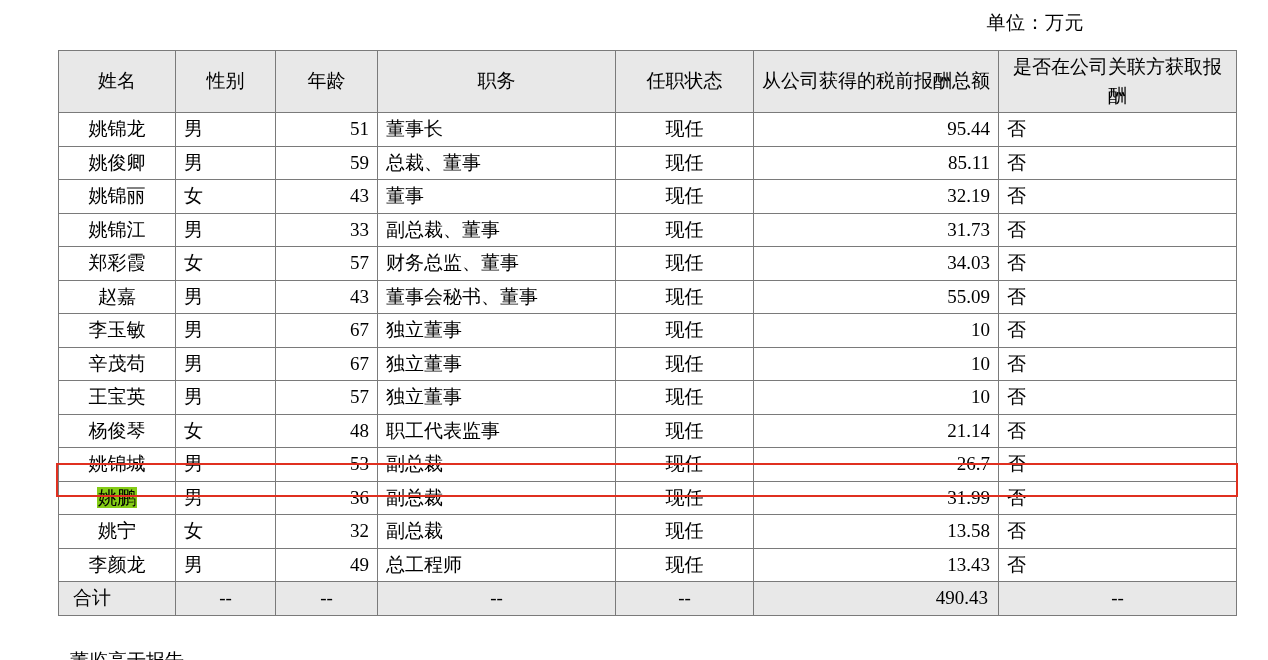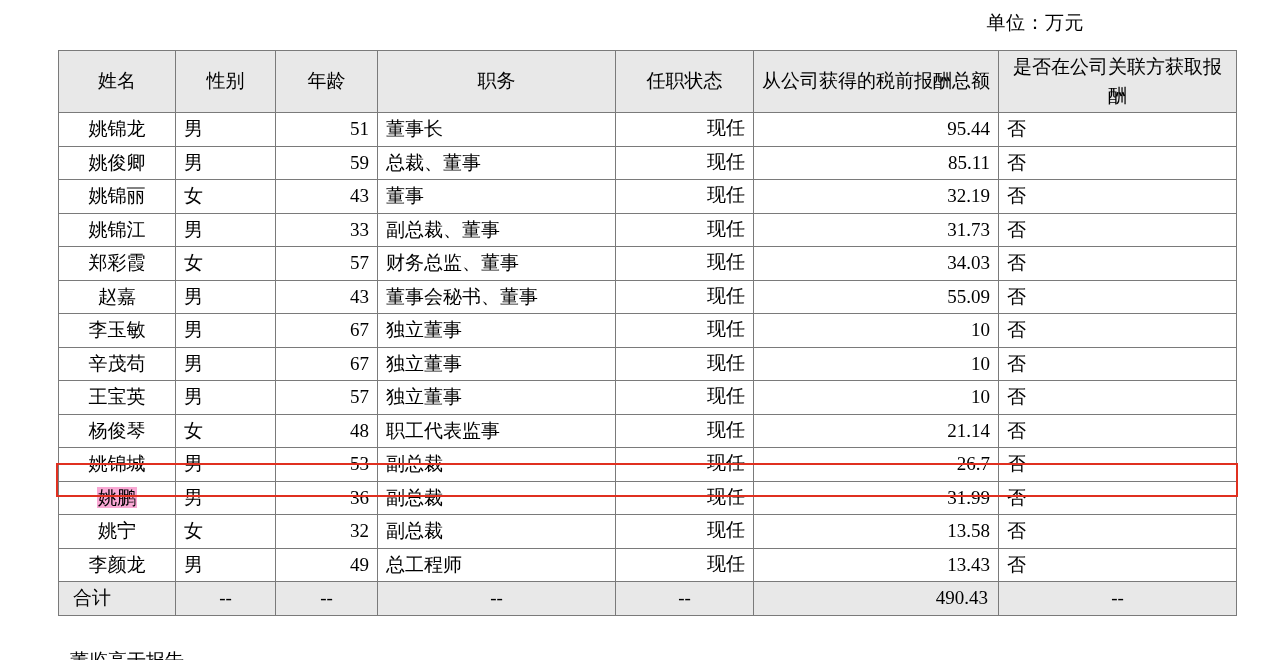--- a/index.html
+++ b/index.html
@@ -61,21 +61,21 @@
   .c-age    { width: 102px; }
   .c-duty   { width: 238px; }
   .c-status { width: 138px; }
   .c-pay    { width: 245px; }
   .c-rel    { width: 238px; }
 
   td.name   { text-align: center; }
   td.gender { text-align: left; padding-left: 10px; }
   td.age    { text-align: right; padding-right: 10px; font-family: Liberation Serif, serif; }
   td.duty   { text-align: left; padding-left: 10px; }
-  td.status { text-align: right; padding-left: 10px; font-family: Liberation Mono, monospace; }
+  td.status { text-align: center; padding-left: 10px; }
   td.pay    { text-align: right; padding-right: 10px; }
   td.rel    { text-align: left; padding-left: 10px; }
 
   tr.total td {
     background: #e8e8e8;
     text-align: center;
   }
   tr.total td.pay { text-align: right; padding-right: 10px; }
   tr.total td.name { text-align: left; padding-left: 14px; }
 
@@ -87,21 +87,21 @@
     left: 56px;
     top: 463px;
     width: 1182px;
     height: 34px;
     border: 2px solid #e03020;
     box-sizing: border-box;
     pointer-events: none;
     z-index: 5;
   }
   .sel-text {
-    background: #f9a8d4;
+    background: #84cc16;
     padding: 0 1px;
   }
   .bottom-text {
     position: absolute;
     left: 70px;
     top: 648px;
     font-size: 19px;
     color: #000;
     overflow: hidden;
     height: 12px;

